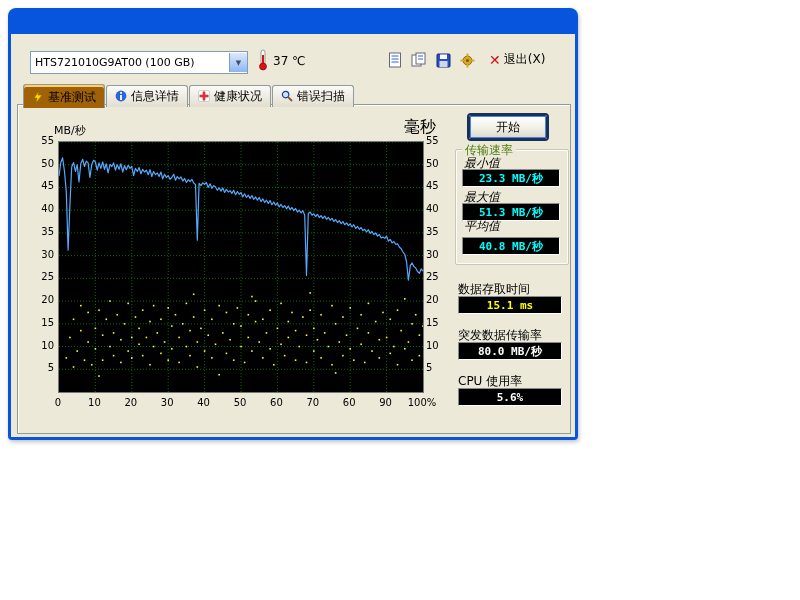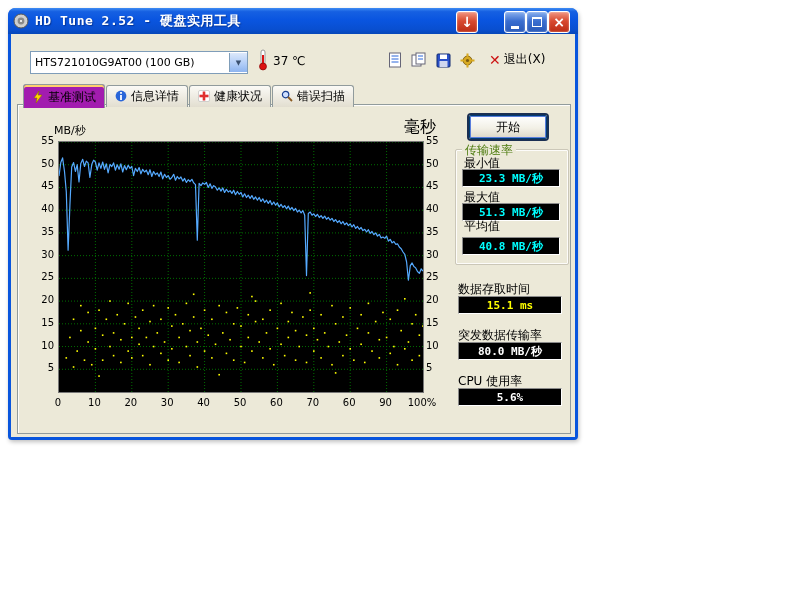--- a/index.html
+++ b/index.html
@@ -44,21 +44,21 @@
   #tool-copytext{left:374px;} #tool-copyimg{left:398px;}
   #tool-save{left:422px;} #tool-options{left:446px;}
   #exit-btn{position:absolute;left:478px;top:17px;display:flex;align-items:center;gap:3px;cursor:default;}
   #exit-x{color:#cc1111;font-weight:bold;font-size:14px;line-height:14px;}
 
   
   #tabstrip{position:absolute;left:12px;top:50px;display:flex;align-items:flex-end;z-index:3;}
   .tab{display:inline-flex;align-items:center;gap:4px;padding:3px 8px 4px 8px;
     border:1px solid #919b9c;border-bottom:none;border-radius:3px 3px 0 0;
     background:linear-gradient(#fbfaf6,#e2ded0);margin-right:1px;height:14px;cursor:default;}
-  .tab.active{background:#a21caf;position:relative;z-index:4;padding-top:5px;margin-bottom:-1px;
+  .tab.active{background:#a16207;position:relative;z-index:4;padding-top:5px;margin-bottom:-1px;
     box-shadow:inset 0 2px 0 #ffcf6e;}
   .tab .ticon{width:12px;height:12px;display:inline-block;}
 
   
   #panel{position:absolute;left:6px;top:70px;width:552px;height:328px;
     border:1px solid #919b9c;background:#ece9d8;box-shadow:inset 1px 1px 0 #fdfcfa;z-index:2;}
 
   
   #chart-region{position:absolute;left:0;top:0;width:436px;height:320px;}
   #axis-left-label{position:absolute;left:36px;top:18px;font-size:11px;}
@@ -76,57 +76,37 @@
     box-shadow:0 0 0 1px #5a7edc inset, 0 0 0 2px #1a2f52;
     font-size:12px;display:flex;align-items:center;justify-content:center;cursor:default;}
   #transfer-group{position:absolute;left:437px;top:44px;width:112px;height:114px;
     border:1px solid #cbc7b8;border-radius:2px;box-shadow:inset 0 0 0 1px #fdfcfa;}
   #transfer-title{position:absolute;left:6px;top:-8px;background:#ece9d8;padding:0 3px;
     color:#0033cc;font-size:12px;}
   .res-label{font-size:12px;}
   .valbox{background:#000;height:16px;display:flex;align-items:center;justify-content:center;
     font-family:"DejaVu Sans Mono","Liberation Mono",monospace;font-weight:bold;font-size:11px;
     border:1px solid;border-color:#8a8a8a #ffffff #ffffff #8a8a8a;}
-  .g-label{position:absolute;left:8px;}
+  .g-label{position:absolute;left:8px;font-style:italic;}
   .g-box{position:absolute;left:6px;width:96px;}
   #min-label{top:5px;} #min-box{top:19px;}
   #max-label{top:39px;} #max-box{top:53px;}
   #avg-label{top:68px;} #avg-box{top:87px;}
   .free-label{position:absolute;left:440px;}
   .free-box{position:absolute;left:440px;width:102px;}
   #access-label{top:176px;} #access-box{top:191px;}
   #burst-label{top:222px;}  #burst-box{top:237px;}
   #cpu-label{top:268px;}    #cpu-box{top:283px;}
 </style>
 </head>
 <body>
 
 <div id="desktop">
   <div id="window">
 
-    <div id="titlebar">
-      <svg width="16" height="16" viewBox="0 0 16 16">
-        <circle cx="8" cy="8" r="7" fill="#cfcfcf" stroke="#555"></circle>
-        <circle cx="8" cy="8" r="3.4" fill="#8a8a8a"></circle>
-        <circle cx="8" cy="8" r="1.1" fill="#fff"></circle>
-      </svg>
-      <span id="title-text">HD Tune 2.52 - 硬盘实用工具</span>
-      <div id="btn-download" class="winbtn red">
-        <span>↓</span>
-      </div>
-      <div id="btn-min" class="winbtn">
-        <div class="min-glyph"></div>
-      </div>
-      <div id="btn-max" class="winbtn">
-        <div class="max-glyph"></div>
-      </div>
-      <div id="btn-close" class="winbtn red">
-        <span>×</span>
-      </div>
-    </div>
 
     <div id="client">
 
       <div id="combo">
         <span id="combo-text">HTS721010G9AT00 (100 GB)</span>
         <span id="combo-arrow">▼</span>
       </div>
       <svg id="thermo" width="10" height="22" viewBox="0 0 10 22">
         <rect x="3" y="1" width="4" height="14" rx="2" fill="#fff" stroke="#999"></rect>
         <rect x="4" y="6" width="2" height="9" fill="#dd1111"></rect>

